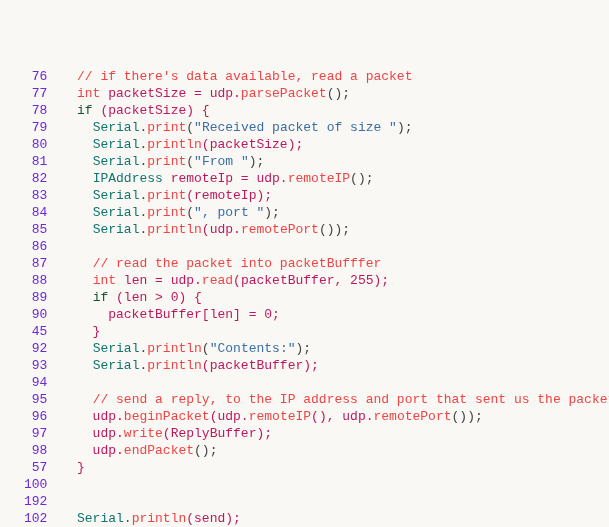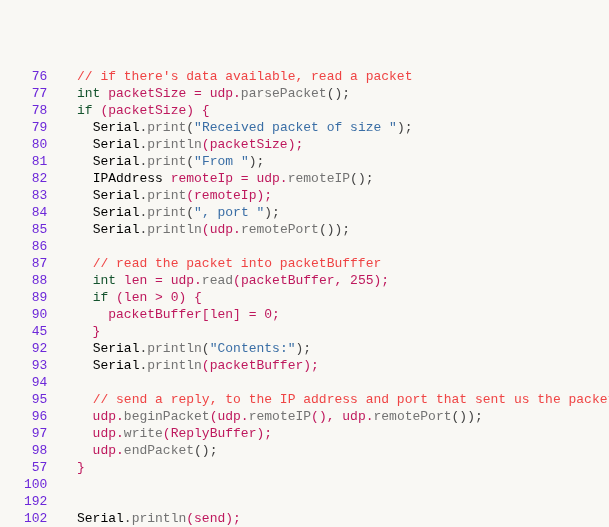--- a/index.html
+++ b/index.html
@@ -24,23 +24,23 @@
       margin-left: 20px;
     }
     .gutter div { height: 17px; }
     .code {
       padding-left: 6px;
       color: #434343;
     }
     .code .line { height: 17px; }
     .cm { color: #ef4444; } 
     .kw { color: #14532d; } 
-    .ty { color: #14532d; } 
-    .cl { color: #000000; margin-top: 32px; } 
-    .fn { color: #737373; } 
+    .ty { color: #ef4444; } 
+    .cl { color: #0f766e; margin-top: 32px; } 
+    .fn { color: #ef4444; } 
     .st { color: #3a6ea5; } 
     .id { color: #be185d; } 
     .pn { color: #434343; } 
   </style>
 </head>
 <body>
 
 
 
 <div class="editor">

